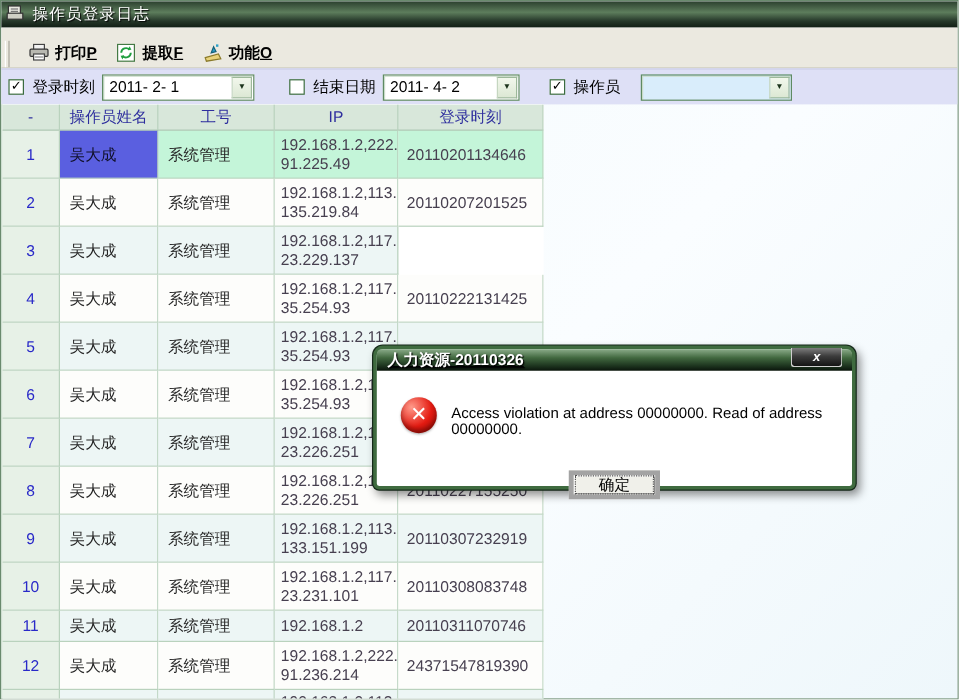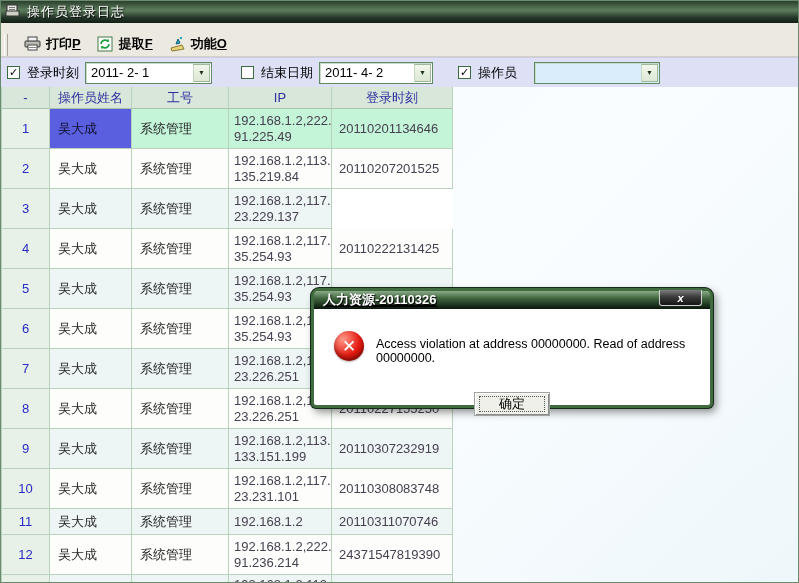--- a/index.html
+++ b/index.html
@@ -82,21 +82,21 @@
     color:#fff; font-weight:bold; font-size:11px; font-style:italic; }
   #dlg-body { position:relative; height:95px; }
   #err-icon { position:absolute; left:20px; top:22px; width:30px; height:30px;
     border-radius:50%; background:radial-gradient(circle at 30% 28%,#ff9a8a,#e41b12 55%,#9c0600);
     box-shadow:inset 0 -3px 4px rgba(0,0,0,.35), 0 1px 2px rgba(0,0,0,.3);
     display:flex; align-items:center; justify-content:center;
     color:#fff; font-weight:bold; font-size:17px; }
   #err-msg { position:absolute; left:62px; right:8px; top:28px;
     color:#000; font-size:12.5px; }
   #dlg-ok { position:absolute; left:160px; top:83px; width:76px; height:24px;
-    background:#f0f0ea; border:1px solid #a3a3a3;
+    background:#f0f0ea; border:4px solid #a3a3a3;
     box-shadow:inset 1px 1px 0 #ffffff, inset -1px -1px 0 #8a8a8a;
     display:flex; align-items:center; justify-content:center; }
   #dlg-ok .inner { width:66px; height:16px; border:1px dotted #555;
     display:flex; align-items:center; justify-content:center;
     font-size:13px; color:#000; }
 
   svg { display:block; }
 </style>
 </head>
 <body>

